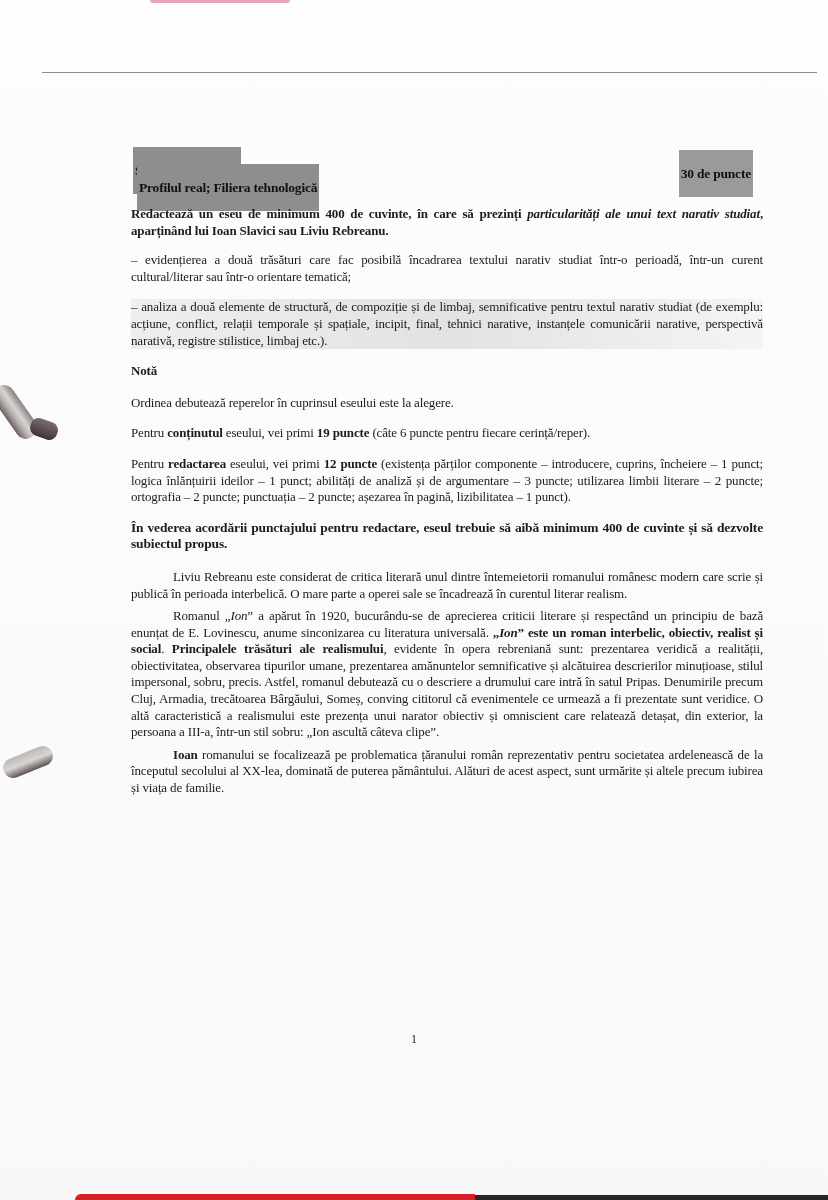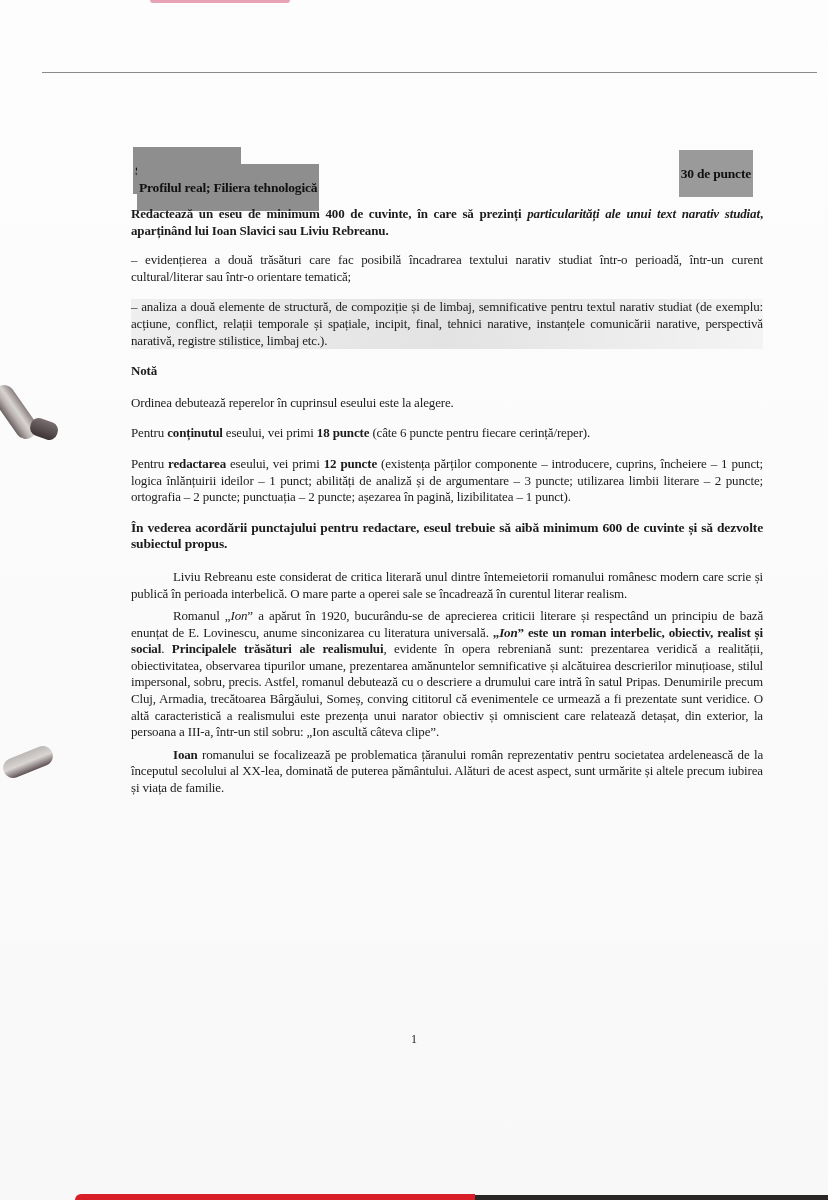--- a/index.html
+++ b/index.html
@@ -84,23 +84,23 @@
   </div>
 
   <div class="content">
     <p class="task"><span>Redactează un eseu de minimum 400 de cuvinte, în care să prezinți </span><em>particularități ale unui text narativ studiat</em><span>, aparținând lui Ioan Slavici sau Liviu Rebreanu.</span></p>
 
     <p>– evidențierea a două trăsături care fac posibilă încadrarea textului narativ studiat într-o perioadă, într-un curent cultural/literar sau într-o orientare tematică;</p>
     <p class="smudge">– analiza a două elemente de structură, de compoziție și de limbaj, semnificative pentru textul narativ studiat (de exemplu: acțiune, conflict, relații temporale și spațiale, incipit, final, tehnici narative, instanțele comunicării narative, perspectivă narativă, registre stilistice, limbaj etc.).</p>
 
     <p class="nota-title">Notă</p>
     <p>Ordinea debutează reperelor în cuprinsul eseului este la alegere.</p>
-    <p><span>Pentru </span><b>conținutul</b><span> eseului, vei primi </span><b>18 puncte</b><span> (câte 6 puncte pentru fiecare cerință/reper).</span></p>
+    <p><span>Pentru </span><b>conținutul</b><span> eseului, vei primi </span><b>19 puncte</b><span> (câte 6 puncte pentru fiecare cerință/reper).</span></p>
     <p><span>Pentru </span><b>redactarea</b><span> eseului, vei primi </span><b>12 puncte</b><span> (existența părților componente – introducere, cuprins, încheiere – 1 punct; logica înlănțuirii ideilor – 1 punct; abilități de analiză și de argumentare – 3 puncte; utilizarea limbii literare – 2 puncte; ortografia – 2 puncte; punctuația – 2 puncte; așezarea în pagină, lizibilitatea – 1 punct).</span></p>
-    <p class="final-note">În vederea acordării punctajului pentru redactare, eseul trebuie să aibă minimum 600 de cuvinte și să dezvolte subiectul propus.</p>
+    <p class="final-note">În vederea acordării punctajului pentru redactare, eseul trebuie să aibă minimum 400 de cuvinte și să dezvolte subiectul propus.</p>
 
     <div class="essay">
       <p class="first">Liviu Rebreanu este considerat de critica literară unul dintre întemeietorii romanului românesc modern care scrie și publică în perioada interbelică. O mare parte a operei sale se încadrează în curentul literar realism.</p>
       <p><span>Romanul „</span><i>Ion</i><span>” a apărut în 1920, bucurându-se de aprecierea criticii literare și respectând un principiu de bază enunțat de E. Lovinescu, anume sinconizarea cu literatura universală. </span><b><span>„</span><i>Ion</i><span>” este un roman interbelic, obiectiv, realist și social</span></b><span>. </span><b>Principalele trăsături ale realismului</b><span>, evidente în opera rebreniană sunt: prezentarea veridică a realității, obiectivitatea, observarea tipurilor umane, prezentarea amănuntelor semnificative și alcătuirea descrierilor minuțioase, stilul impersonal, sobru, precis. Astfel, romanul debutează cu o descriere a drumului care intră în satul Pripas. Denumirile precum Cluj, Armadia, trecătoarea Bârgăului, Someș, conving cititorul că evenimentele ce urmează a fi prezentate sunt veridice. O altă caracteristică a realismului este prezența unui narator obiectiv și omniscient care relatează detașat, din exterior, la persoana a III-a, într-un stil sobru: „Ion ascultă câteva clipe”.</span></p>
       <p><b>Ioan</b><span> romanului se focalizează pe problematica țăranului român reprezentativ pentru societatea ardelenească de la începutul secolului al XX-lea, dominată de puterea pământului. Alături de acest aspect, sunt urmărite și altele precum iubirea și viața de familie.</span></p>
     </div>
   </div>
 
   <div class="page-number">1</div>
 

